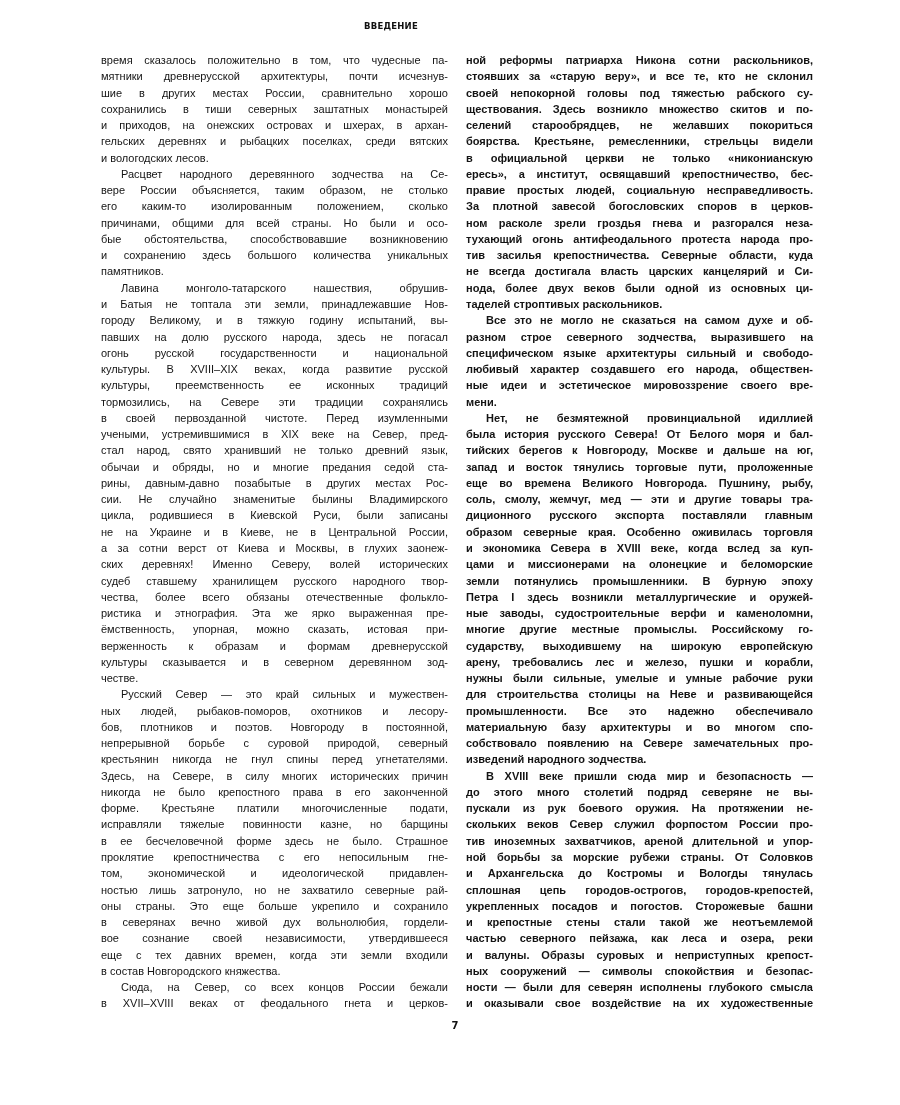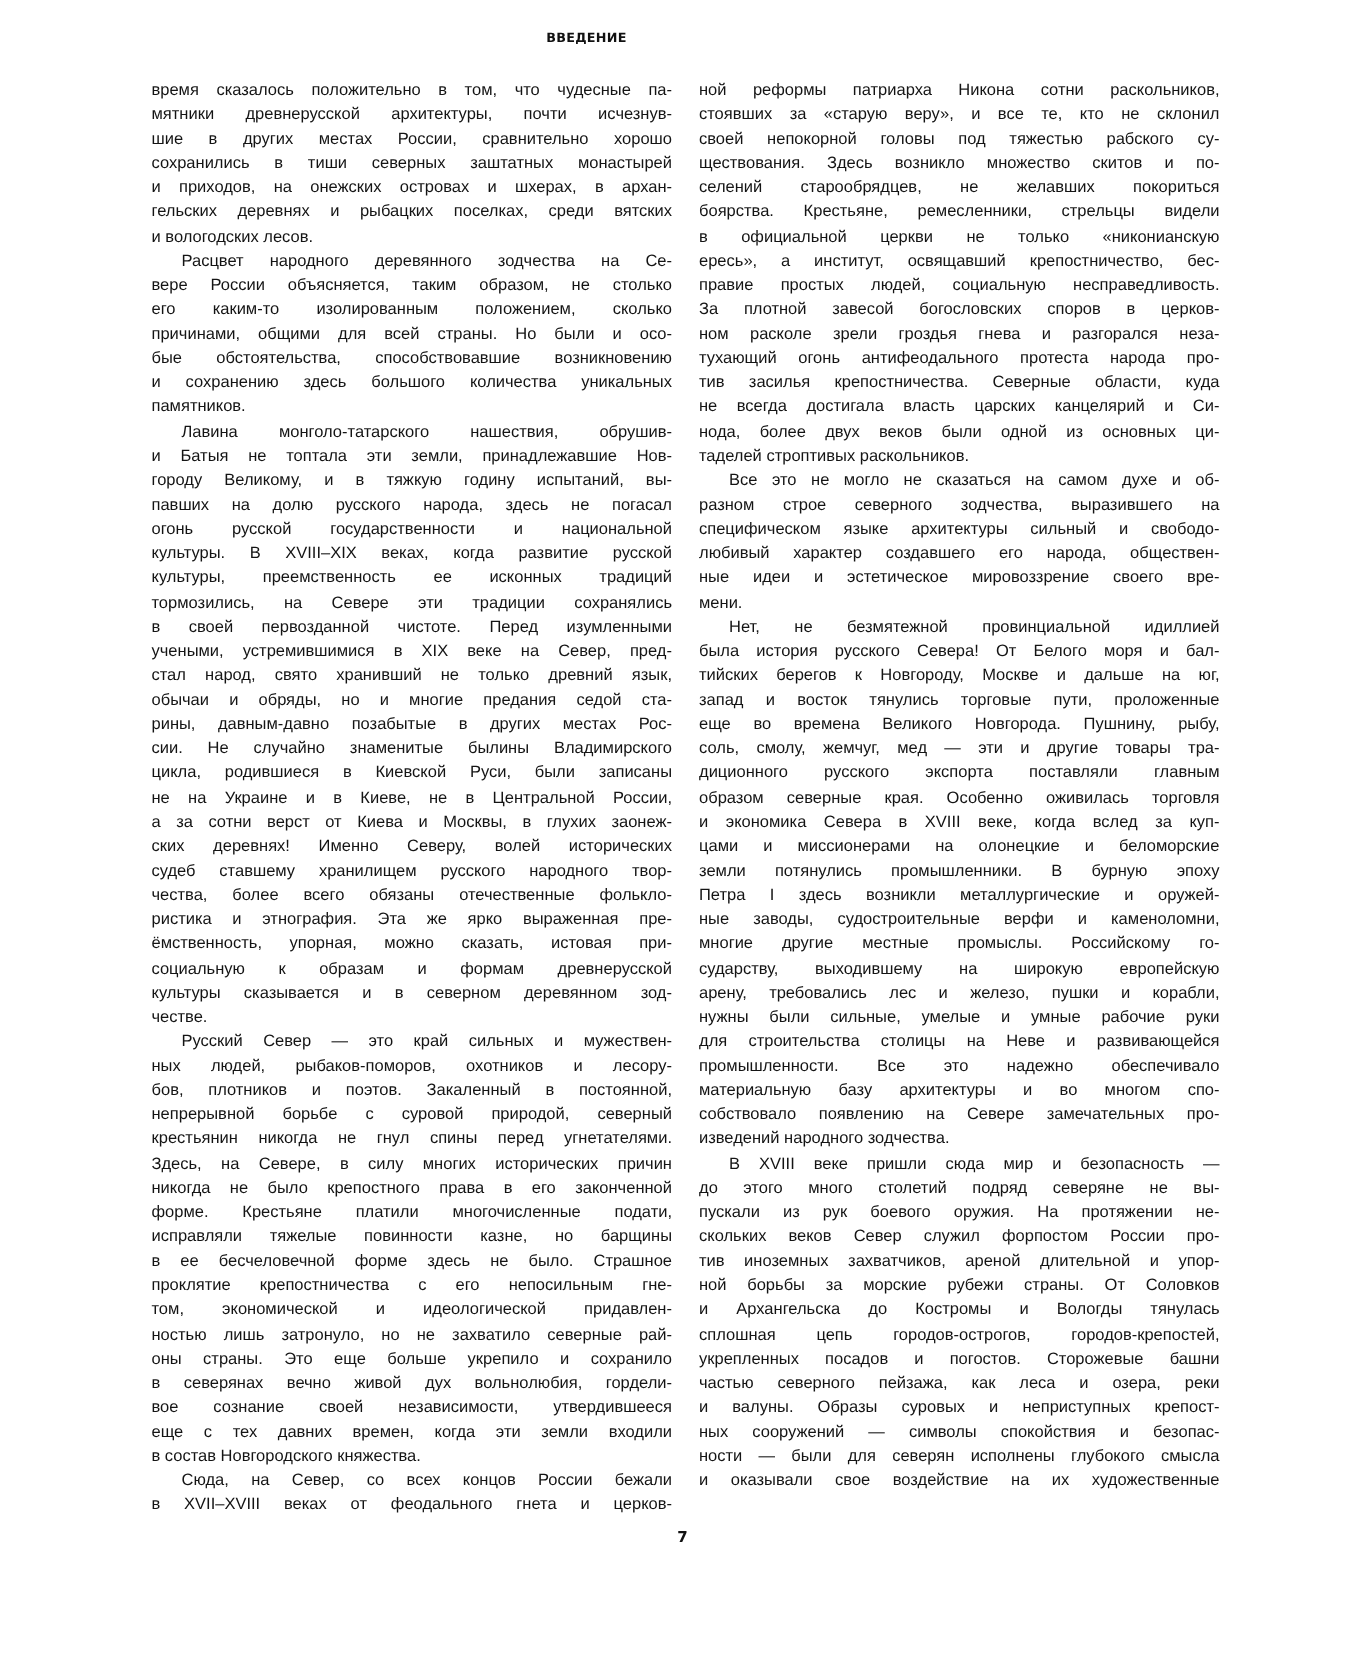--- a/index.html
+++ b/index.html
@@ -9,21 +9,21 @@
     position: absolute; top: 21px; left: 0; width: 782px; text-align: center;
     font-family: "DejaVu Sans", sans-serif; font-weight: bold; font-size: 8.5px;
     letter-spacing: 0.2px; color: #111;
   }
   .col {
     position: absolute; top: 52px; width: 347px;
     font-family: "Liberation Sans", sans-serif; font-size: 11px; line-height: 16.28px;
     color: #141414; text-align: justify;
   }
   .col-left { left: 101px; }
-  .col-right { left: 466px; }
+  .col-right { left: 466px; font-weight: bold; }
   .col p { margin: 0; text-indent: 0; hyphens: manual; }
   .line { display: block; text-align: justify; text-align-last: justify; white-space: nowrap; height: 16.28px; overflow: visible; }
   .line.last { text-align-last: left; }
   .line.first { padding-left: 20px; }
   .page-number {
     position: absolute; top: 1020px; left: 449px; width: 12px; text-align: center;
     font-family: "DejaVu Sans", sans-serif; font-weight: bold; font-size: 10px; color: #111;
   }
 </style>
 </head>
@@ -67,28 +67,28 @@
         <span class="line">рины, давным-давно позабытые в других местах Рос-</span>
         <span class="line">сии. Не случайно знаменитые былины Владимирского</span>
         <span class="line">цикла, родившиеся в Киевской Руси, были записаны</span>
         <span class="line">не на Украине и в Киеве, не в Центральной России,</span>
         <span class="line">а за сотни верст от Киева и Москвы, в глухих заонеж-</span>
         <span class="line">ских деревнях! Именно Северу, волей исторических</span>
         <span class="line">судеб ставшему хранилищем русского народного твор-</span>
         <span class="line">чества, более всего обязаны отечественные фолькло-</span>
         <span class="line">ристика и этнография. Эта же ярко выраженная пре-</span>
         <span class="line">ёмственность, упорная, можно сказать, истовая при-</span>
-        <span class="line">социальную к образам и формам древнерусской</span>
+        <span class="line">верженность к образам и формам древнерусской</span>
         <span class="line">культуры сказывается и в северном деревянном зод-</span>
         <span class="line last">честве.</span>
       </p>
       <p>
         <span class="line first">Русский Север — это край сильных и мужествен-</span>
         <span class="line">ных людей, рыбаков-поморов, охотников и лесору-</span>
-        <span class="line">бов, плотников и поэтов. Закаленный в постоянной,</span>
+        <span class="line">бов, плотников и поэтов. Новгороду в постоянной,</span>
         <span class="line">непрерывной борьбе с суровой природой, северный</span>
         <span class="line">крестьянин никогда не гнул спины перед угнетателями.</span>
         <span class="line">Здесь, на Севере, в силу многих исторических причин</span>
         <span class="line">никогда не было крепостного права в его законченной</span>
         <span class="line">форме. Крестьяне платили многочисленные подати,</span>
         <span class="line">исправляли тяжелые повинности казне, но барщины</span>
         <span class="line">в ее бесчеловечной форме здесь не было. Страшное</span>
         <span class="line">проклятие крепостничества с его непосильным гне-</span>
         <span class="line">том, экономической и идеологической придавлен-</span>
         <span class="line">ностью лишь затронуло, но не захватило северные рай-</span>
@@ -157,20 +157,21 @@
       <p>
         <span class="line first">В XVIII веке пришли сюда мир и безопасность —</span>
         <span class="line">до этого много столетий подряд северяне не вы-</span>
         <span class="line">пускали из рук боевого оружия. На протяжении не-</span>
         <span class="line">скольких веков Север служил форпостом России про-</span>
         <span class="line">тив иноземных захватчиков, ареной длительной и упор-</span>
         <span class="line">ной борьбы за морские рубежи страны. От Соловков</span>
         <span class="line">и Архангельска до Костромы и Вологды тянулась</span>
         <span class="line">сплошная цепь городов-острогов, городов-крепостей,</span>
         <span class="line">укрепленных посадов и погостов. Сторожевые башни</span>
+        <span class="line">и крепостные стены стали такой же неотъемлемой</span>
         <span class="line">частью северного пейзажа, как леса и озера, реки</span>
         <span class="line">и валуны. Образы суровых и неприступных крепост-</span>
         <span class="line">ных сооружений — символы спокойствия и безопас-</span>
         <span class="line">ности — были для северян исполнены глубокого смысла</span>
         <span class="line">и оказывали свое воздействие на их художественные</span>
       </p>
     </div>
 
   <div class="page-number">7</div>
 </div>

